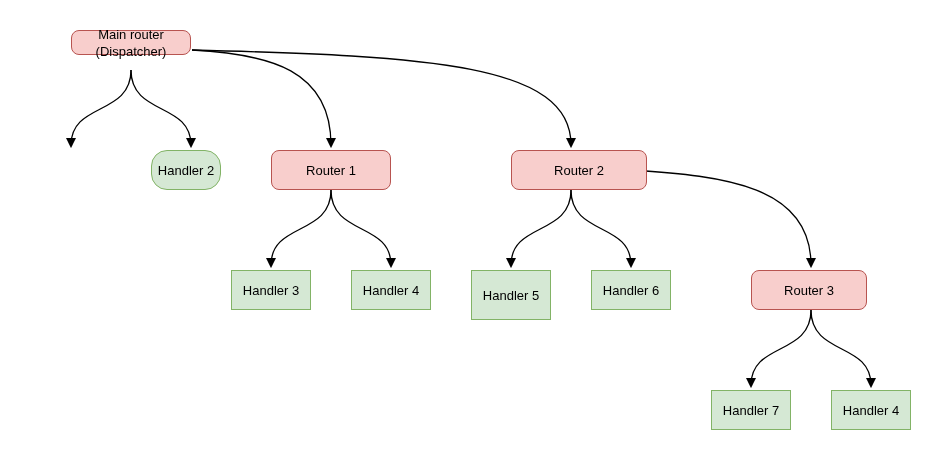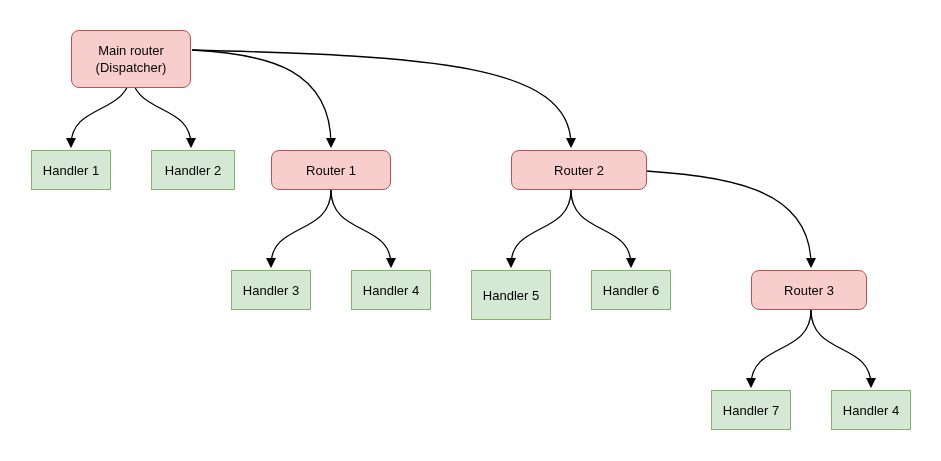--- a/index.html
+++ b/index.html
@@ -66,30 +66,27 @@
     <path class="edge" marker-end="url(#arrow)" d="M 192,50 C 430,56 571,64 571,145"></path>
     <path class="edge" marker-end="url(#arrow)" d="M 331,190 C 331,236 271,222 271,265"></path>
     <path class="edge" marker-end="url(#arrow)" d="M 331,190 C 331,236 391,222 391,265"></path>
     <path class="edge" marker-end="url(#arrow)" d="M 571,190 C 571,236 511,222 511,265"></path>
     <path class="edge" marker-end="url(#arrow)" d="M 571,190 C 571,236 631,222 631,265"></path>
     <path class="edge" marker-end="url(#arrow)" d="M 632,170 C 725,176 811,186 811,265"></path>
     <path class="edge" marker-end="url(#arrow)" d="M 811,310 C 811,356 751,342 751,385"></path>
     <path class="edge" marker-end="url(#arrow)" d="M 811,310 C 811,356 871,342 871,385"></path>
   </svg>
 
-  <div class="node router" style="left:71px; top:30px; width:120px; height:58px;">
+  <div class="node router" style="left:71px; top:30px; width:120px; height:25px;">
     <span>Main router</span>
     <span>(Dispatcher)</span>
   </div>
 
-  <div class="node handler" style="left:31px; top:150px; width:80px; height:40px;">
-    <span>Handler 1</span>
-  </div>
 
-  <div class="node handler" style="left:151px; top:150px; width:84px; height:40px;">
+  <div class="node handler" style="left:151px; top:150px; width:70px; height:40px;border-radius:16px;">
     <span>Handler 2</span>
   </div>
 
   <div class="node router" style="left:271px; top:150px; width:120px; height:40px;">
     <span>Router 1</span>
   </div>
 
   <div class="node router" style="left:511px; top:150px; width:136px; height:40px;">
     <span>Router 2</span>
   </div>

